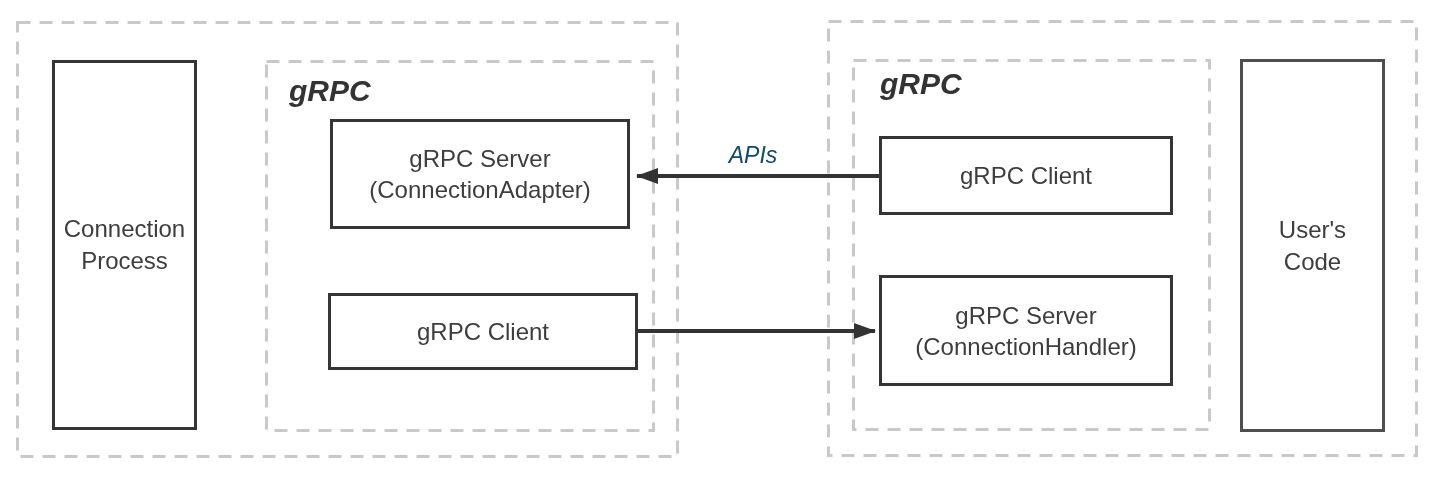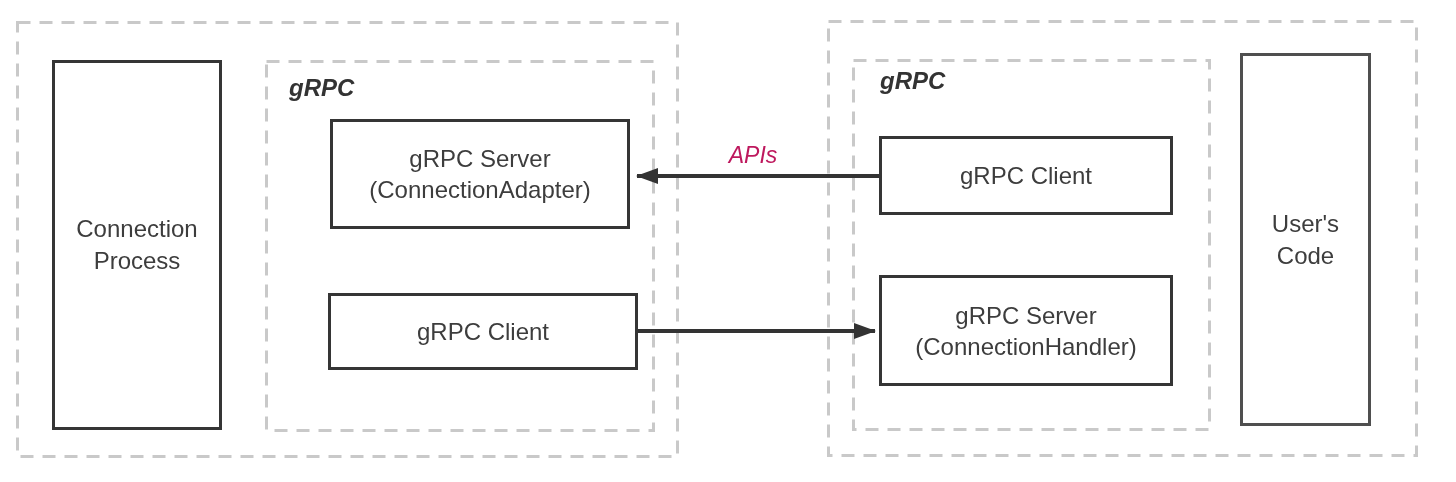--- a/index.html
+++ b/index.html
@@ -29,42 +29,42 @@
     box-sizing: border-box;
     display: flex;
     align-items: center;
     justify-content: center;
     text-align: center;
     color: #3d3d3d;
     font-size: 24px;
     line-height: 32px;
     white-space: pre-line;
   }
-  .box-process      { left: 52px;   top: 60px;  width: 170px; height: 370px; }
+  .box-process      { left: 52px;   top: 60px;  width: 145px; height: 370px; }
   .box-adapter      { left: 330px;  top: 119px; width: 300px; height: 110px; line-height: 31px; }
   .box-client-left  { left: 328px;  top: 293px; width: 310px; height: 77px; }
   .box-client-right { left: 879px;  top: 136px; width: 294px; height: 79px; }
   .box-handler      { left: 879px;  top: 275px; width: 294px; height: 111px; line-height: 31px; }
-  .box-users-code   { left: 1240px; top: 53px;  width: 131px; height: 373px; border-color: #4f4f4f; }
+  .box-users-code   { left: 1240px; top: 59px;  width: 145px; height: 373px; border-color: #4f4f4f; }
 
   .group-label {
     position: absolute;
-    font-size: 24px;
+    font-size: 30px;
     font-weight: bold;
     font-style: italic;
     color: #333333;
   }
   .group-label-left  { left: 289px; top: 74px; }
   .group-label-right { left: 880px; top: 67px; }
 
   .arrow-label {
     position: absolute;
     font-size: 23px;
     font-style: italic;
-    color: #be185d;
+    color: #0c4a6e;
     text-align: center;
   }
   .arrow-label-apis      { left: 697px; top: 142px; width: 112px; }
   .arrow-label-callbacks { left: 680px; top: 295px; width: 150px; }
 </style>
 </head>
 <body>
 
 <div class="canvas">
 

